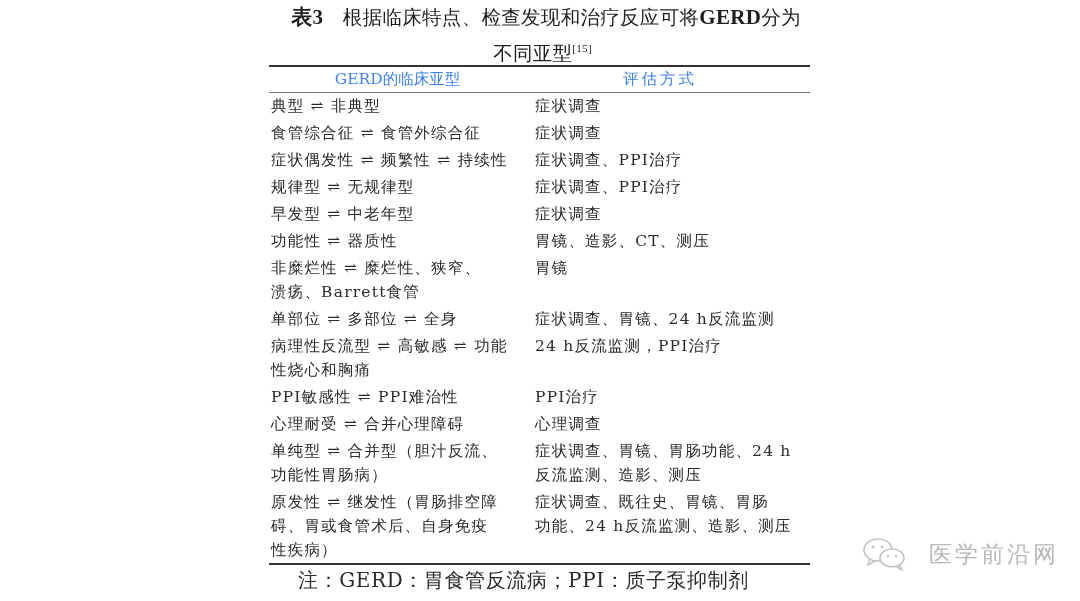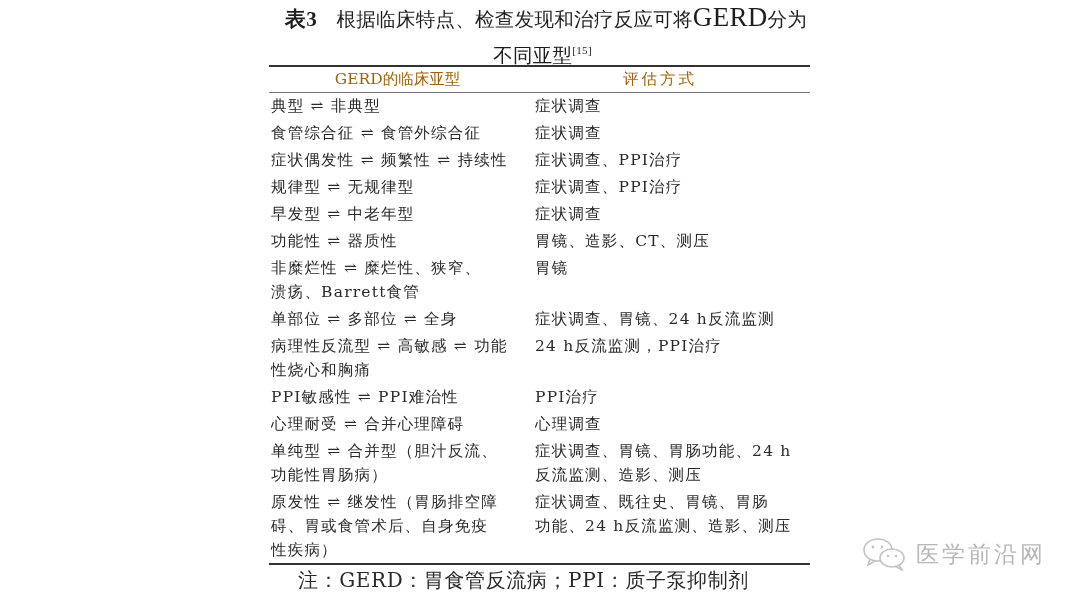--- a/index.html
+++ b/index.html
@@ -6,42 +6,42 @@
   body {
     width: 1080px; height: 601px; background: #ffffff; position: relative; overflow: hidden;
     font-family: "DejaVu Serif", "Liberation Serif", serif; color: #2a2a2a;
   }
   .title {
     position: absolute; left: 270px; top: 2px; width: 545px; text-align: center;
     font-family: "DejaVu Sans", "Liberation Sans", sans-serif;
     font-size: 19.5px; line-height: 30px; color: #1e1e1e; letter-spacing: 0.3px;
   }
   .title .num { font-family: "Liberation Serif", serif; font-weight: bold; font-size: 21px; margin-left: 7px; }
-  .title .bold { font-family: "Liberation Serif", serif; font-weight: normal; font-size: 27px; }
+  .title .bold { font-family: "Liberation Serif", serif; font-weight: bold; font-size: 21px; }
   .title sup { font-family: "Liberation Serif", serif; font-size: 11px; vertical-align: 8px; }
   .rule { position: absolute; left: 269px; width: 541px; background: #333; }
   .rule.top { top: 65px; height: 2px; }
   .rule.mid { top: 92px; height: 1px; background: #777; }
   .rule.bot { top: 563px; height: 2px; }
   .hdr {
     position: absolute; top: 67px; height: 25px; line-height: 25px; font-size: 15.5px;
-    color: #a16207;
+    color: #3b82f6;
   }
   .hdr.c1 { left: 290px; width: 215px; text-align: center; }
   .hdr.c2 { left: 540px; width: 240px; text-align: center; letter-spacing: 3px; }
   .rows { position: absolute; left: 271px; top: 93px; width: 540px; }
   .row { display: flex; font-size: 15.5px; line-height: 24px; padding-top: 1px; padding-bottom: 2px; }
   .row .a { width: 264px; flex: none; letter-spacing: 1.2px; }
   .row .b { width: 272px; flex: none; letter-spacing: 1.2px; }
   .note {
     position: absolute; left: 298px; top: 567px; font-size: 20px; line-height: 26px; color: #2a2a2a;
     letter-spacing: 0.6px;
   }
   .wm {
-    position: absolute; left: 862px; top: 537px; display: flex; align-items: center; gap: 8px;
+    position: absolute; left: 862px; top: 537px; display: flex; align-items: center; gap: 21px;
     color: #b8b8b8; font-family: "DejaVu Sans", "Liberation Sans", sans-serif; font-size: 23px;
     letter-spacing: 3px;
   }
   .wm svg { display: block; }
 </style>
 </head>
 <body>
 
 <div class="title">
   <div>

